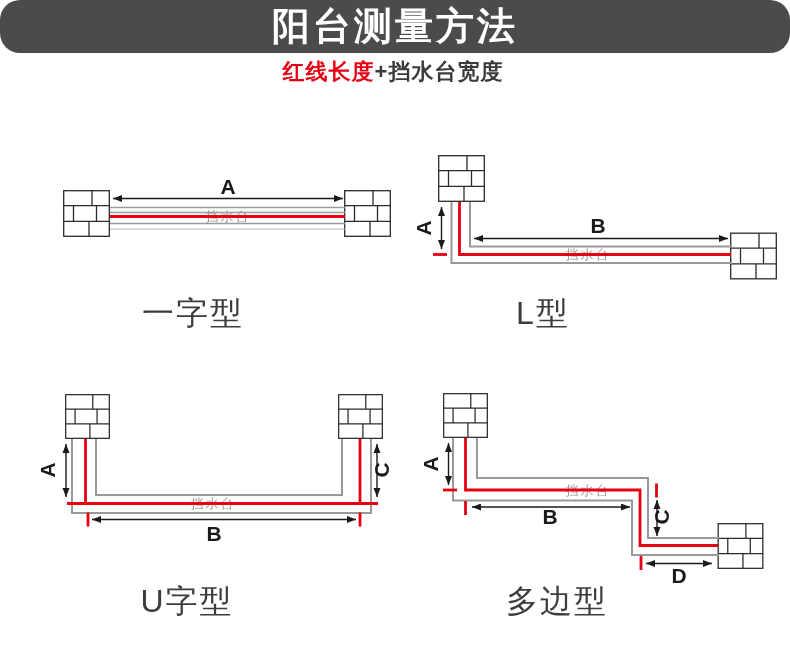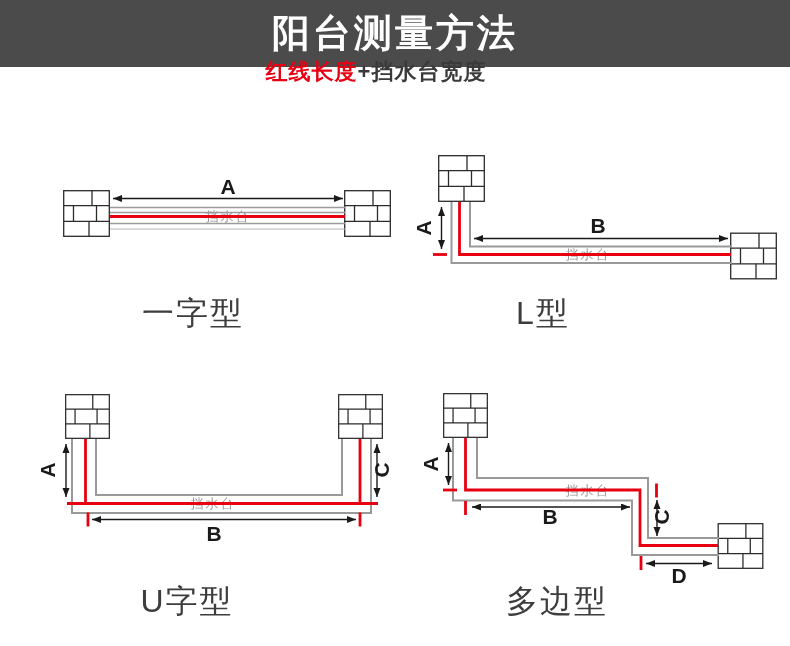--- a/index.html
+++ b/index.html
@@ -1,22 +1,22 @@
 <!DOCTYPE html>
 <html><head>
 <meta charset="utf-8">
 <style>
   html,body{margin:0;padding:0;background:#ffffff;}
   body{width:790px;height:646px;position:relative;overflow:hidden;
        font-family:"Liberation Sans","DejaVu Sans",sans-serif;}
-  .titlebar{position:absolute;left:0;top:0;width:790px;height:67px;
-            background:#4b4b4b;display:flex;align-items:center;justify-content:center;}
+  .titlebar{position:absolute;left:0;top:0;width:790px;height:53px;
+            background:#4b4b4b;display:flex;align-items:center;justify-content:center;border-radius:20px;}
   .titlebar h1{margin:0;color:#ffffff;font-size:38px;font-weight:bold;letter-spacing:3px;}
   .subtitle{position:absolute;left:0;top:57px;width:752px;text-align:center;
-            font-size:22px;font-weight:bold;color:#3a3a3a;letter-spacing:1px;}
+            font-size:22px;font-weight:bold;color:#3a3a3a;letter-spacing:1px;padding-left:17px;}
   .subtitle .red{color:#e60012;}
   svg.canvas{position:absolute;left:0;top:0;}
   .dim-line{stroke:#1a1a1a;stroke-width:1.4;fill:none;}
   .dim-label{font-size:21px;font-weight:bold;fill:#1a1a1a;}
   .gray-line{stroke:#999999;stroke-width:2;fill:none;}
   .gray-thin{stroke:#9b9b9b;stroke-width:1.4;fill:none;}
   .gray-faint{stroke:#b3b3b3;stroke-width:1.2;fill:none;}
   .red-line{stroke:#e60012;stroke-width:2.8;fill:none;}
   .barrier-label{font-size:13px;fill:#999999;letter-spacing:2px;}
   .shape-label{font-size:32px;fill:#3d3d3d;letter-spacing:2px;}

